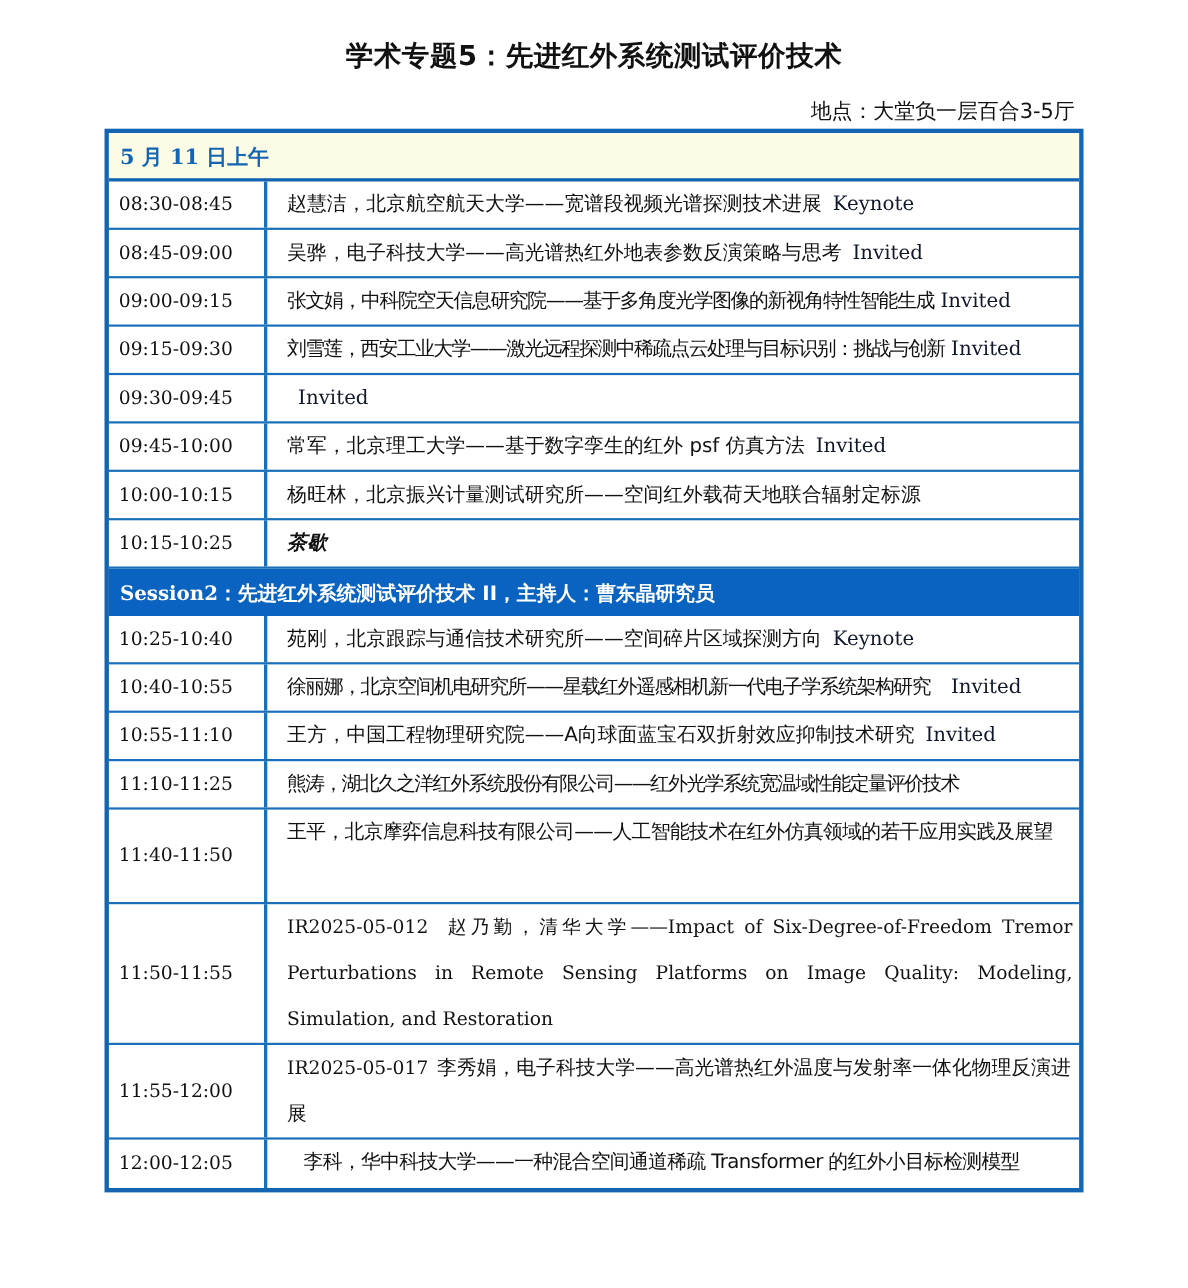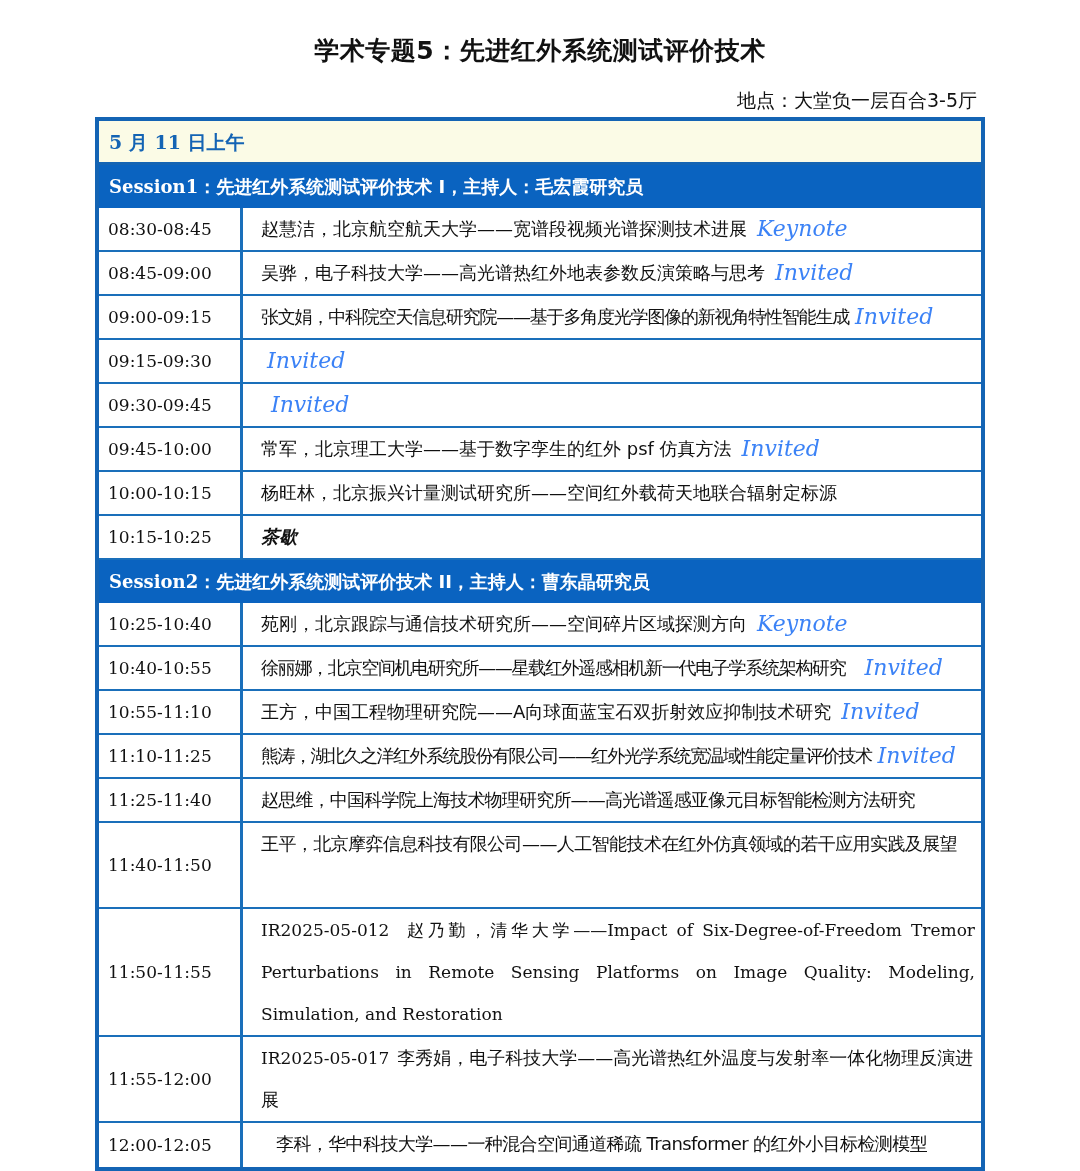--- a/index.html
+++ b/index.html
@@ -106,24 +106,23 @@
     .talk.wrap-en {
       white-space: normal;
       display: block;
       text-align: justify;
       line-height: 42px;
       font-family: "DejaVu Serif", "Liberation Serif", serif;
       font-size: 17px;
     }
     .tag {
       font-family: "DejaVu Serif", "Liberation Serif", serif;
-      font-style: italic;
-      font-size: 22px;
+      font-size: 18px;
       margin-left: 10px;
-      color: #3b82f6;
+      color: #0f172a;
     }
     .break {
       font-weight: bold;
       font-style: italic;
     }
     .r1 { height: 44px; }
     .r2 { height: 86px; }
     .r3 { height: 128px; }
     .code {
       font-family: "DejaVu Serif", "Liberation Serif", serif;
@@ -136,24 +135,20 @@
 
 <div class="page-title">学术专题5：先进红外系统测试评价技术</div>
 <div class="venue">地点：大堂负一层百合3-5厅</div>
 
 <div class="schedule">
 
   <div class="row date-row">
     <span>5 月 11 日上午</span>
   </div>
 
-  <div class="row session-row">
-    <span class="en">Session1：</span>
-    <span>先进红外系统测试评价技术 I，主持人：毛宏霞研究员</span>
-  </div>
 
   <div class="row r1">
     <div class="time">08:30-08:45</div>
     <div class="talk">
       <span>赵慧洁，北京航空航天大学——宽谱段视频光谱探测技术进展</span>
       <span class="tag">Keynote</span>
     </div>
   </div>
   <div class="row r1">
     <div class="time">08:45-09:00</div>
@@ -165,20 +160,21 @@
   <div class="row r1">
     <div class="time">09:00-09:15</div>
     <div class="talk" style="letter-spacing:-1.2px;">
       <span>张文娟，中科院空天信息研究院——基于多角度光学图像的新视角特性智能生成</span>
       <span class="tag" style="margin-left:6px;letter-spacing:0;">Invited</span>
     </div>
   </div>
   <div class="row r1">
     <div class="time">09:15-09:30</div>
     <div class="talk" style="letter-spacing:-1.4px;">
+      <span>刘雪莲，西安工业大学——激光远程探测中稀疏点云处理与目标识别：挑战与创新</span>
       <span class="tag" style="margin-left:6px;letter-spacing:0;">Invited</span>
     </div>
   </div>
   <div class="row r1">
     <div class="time">09:30-09:45</div>
     <div class="talk">
       <span class="tag">Invited</span>
     </div>
   </div>
   <div class="row r1">
@@ -222,29 +218,23 @@
   </div>
   <div class="row r1">
     <div class="time">10:55-11:10</div>
     <div class="talk">
       <span>王方，中国工程物理研究院——A向球面蓝宝石双折射效应抑制技术研究</span>
       <span class="tag">Invited</span>
     </div>
   </div>
   <div class="row r1">
     <div class="time">11:10-11:25</div>
-    <div class="talk" style="letter-spacing:-1.5px;">
+    <div class="talk" style="letter-spacing:-1.5px;flex-direction:column;">
       <span>熊涛，湖北久之洋红外系统股份有限公司——红外光学系统宽温域性能定量评价技术</span>
       <span class="tag" style="margin-left:6px;letter-spacing:0;">Invited</span>
-    </div>
-  </div>
-  <div class="row r1">
-    <div class="time">11:25-11:40</div>
-    <div class="talk" style="letter-spacing:-0.8px;">
-      <span>赵思维，中国科学院上海技术物理研究所——高光谱遥感亚像元目标智能检测方法研究</span>
     </div>
   </div>
   <div class="row r2">
     <div class="time">11:40-11:50</div>
     <div class="talk wrap" style="letter-spacing:-0.6px;">
       <span>王平，北京摩弈信息科技有限公司——人工智能技术在红外仿真领域的若干应用实践及展望</span>
     </div>
   </div>
   <div class="row r3">
     <div class="time">11:50-11:55</div>

